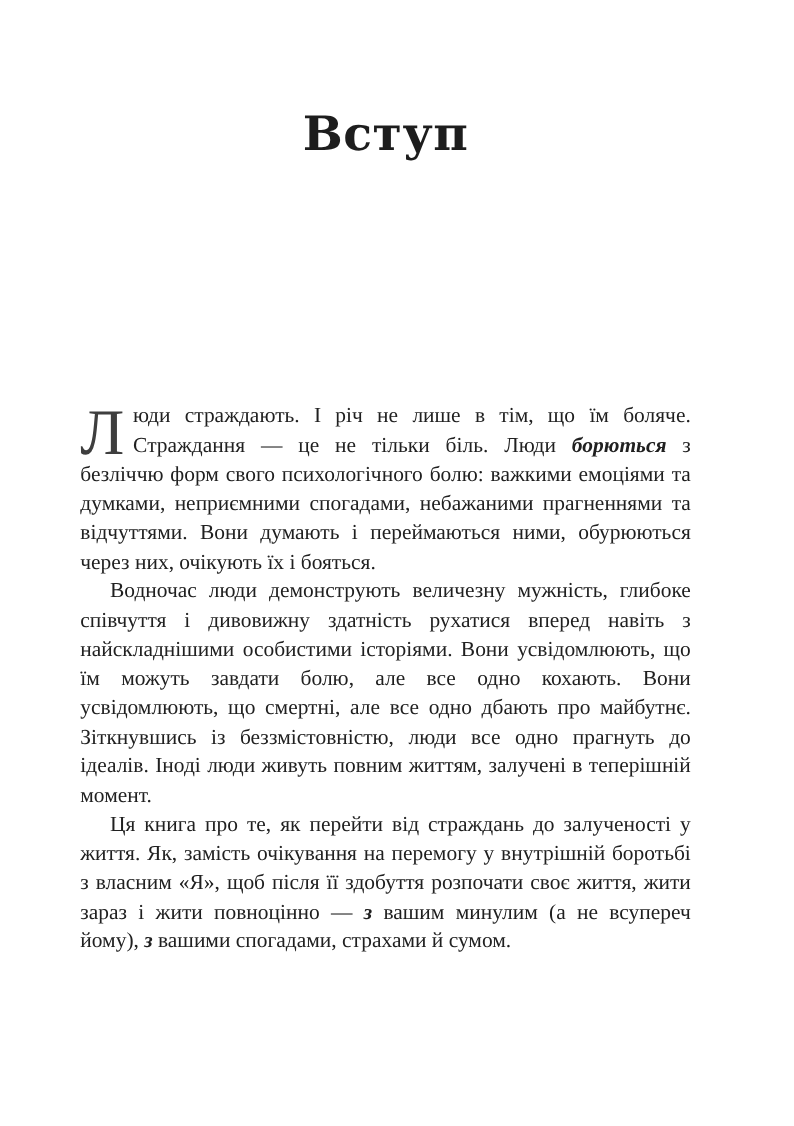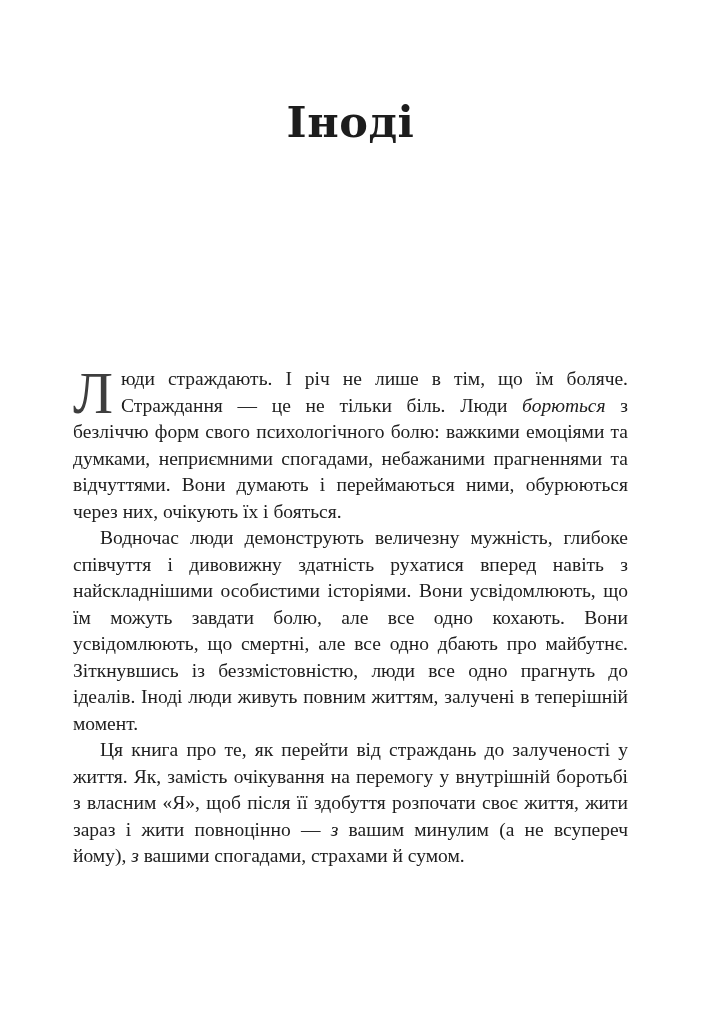--- a/index.html
+++ b/index.html
@@ -49,28 +49,29 @@
   .dropcap {
     float: left;
     font-family: "Liberation Serif", serif;
     font-size: 59px;
     line-height: 48px;
     padding: 3px 8px 0 0;
     color: #3e3e3e;
   }
   .italic-run {
     font-style: italic;
+    font-weight: bold;
   }
 </style>
 </head>
 <body>
 
 <div class="page">
 
-  <h1 class="chapter-title">Іноді</h1>
+  <h1 class="chapter-title">Вступ</h1>
 
   <div class="body-text">
 
     <p class="para"><span class="dropcap">Л</span><span>юди страждають. І річ не лише в тім, що їм боляче. Страждання — це не тільки біль. Люди </span><span class="italic-run">борються</span><span> з безліччю форм свого психологічного болю: важкими емоціями та думками, неприємними спогадами, небажаними прагненнями та відчуттями. Вони думають і переймаються ними, обурюються через них, очікують їх і бояться.</span></p>
 
     <p class="para indent"><span>Водночас люди демонструють величезну мужність, глибоке співчуття і дивовижну здатність рухатися вперед навіть з найскладнішими особистими історіями. Вони усвідомлюють, що їм можуть завдати болю, але все одно кохають. Вони усвідомлюють, що смертні, але все одно дбають про майбутнє. Зіткнувшись із беззмістовністю, люди все одно прагнуть до ідеалів. Іноді люди живуть повним життям, залучені в теперішній момент.</span></p>
 
     <p class="para indent"><span>Ця книга про те, як перейти від страждань до залученості у життя. Як, замість очікування на перемогу у внутрішній боротьбі з власним «Я», щоб після її здобуття розпочати своє життя, жити зараз і жити повноцінно — </span><span class="italic-run">з</span><span> вашим минулим (а не всупереч йому), </span><span class="italic-run">з</span><span> вашими спогадами, страхами й сумом.</span></p>
 
   </div>

